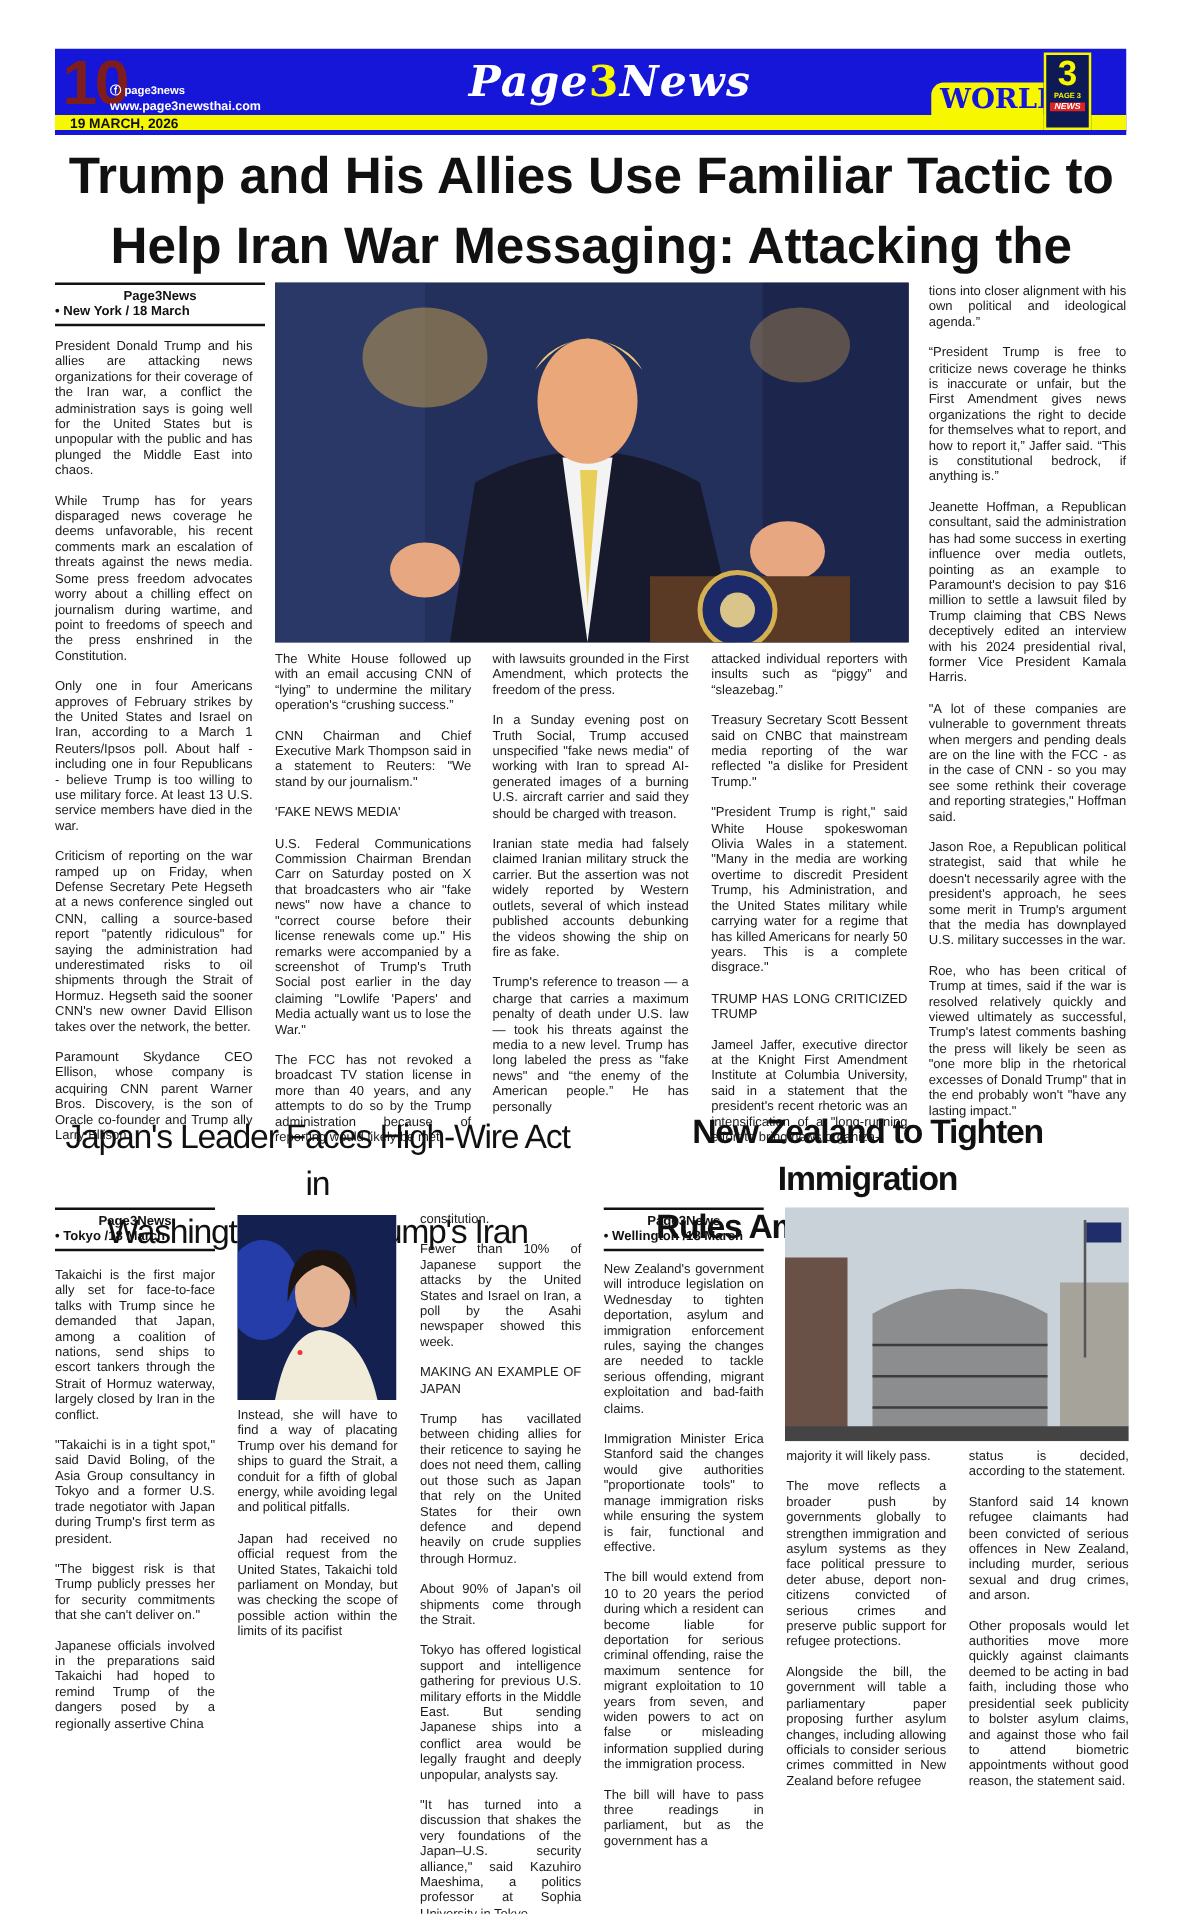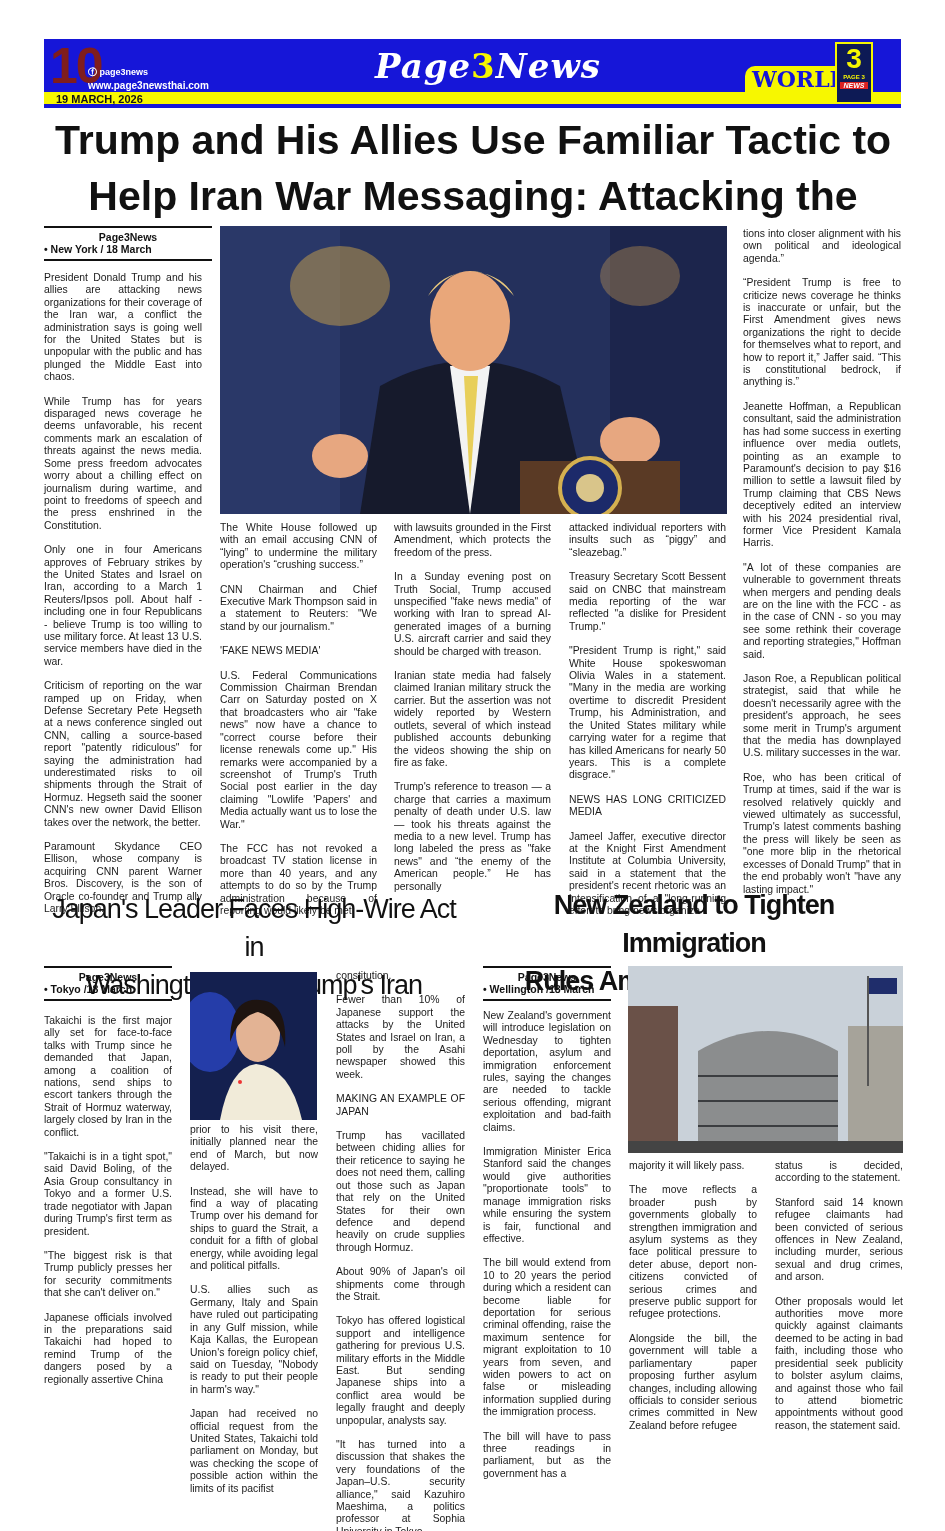--- a/index.html
+++ b/index.html
@@ -103,21 +103,21 @@
   <p>with lawsuits grounded in the First Amendment, which protects the freedom of the press.</p>
   <p>In a Sunday evening post on Truth Social, Trump accused unspecified "fake news media" of working with Iran to spread AI-generated images of a burning U.S. aircraft carrier and said they should be charged with treason.</p>
   <p>Iranian state media had falsely claimed Iranian military struck the carrier. But the assertion was not widely reported by Western outlets, several of which instead published accounts debunking the videos showing the ship on fire as fake.</p>
   <p>Trump's reference to treason — a charge that carries a maximum penalty of death under U.S. law — took his threats against the media to a new level. Trump has long labeled the press as "fake news" and “the enemy of the American people.” He has personally</p>
 </div>
 
 <div class="col" style="left:569px;top:522px;width:157px;">
   <p>attacked individual reporters with insults such as “piggy” and “sleazebag.”</p>
   <p>Treasury Secretary Scott Bessent said on CNBC that mainstream media reporting of the war reflected "a dislike for President Trump."</p>
   <p>"President Trump is right," said White House spokeswoman Olivia Wales in a statement. "Many in the media are working overtime to discredit President Trump, his Administration, and the United States military while carrying water for a regime that has killed Americans for nearly 50 years. This is a complete disgrace."</p>
-  <p>NEWS HAS LONG CRITICIZED MEDIA</p>
+  <p>TRUMP HAS LONG CRITICIZED TRUMP</p>
   <p>Jameel Jaffer, executive director at the Knight First Amendment Institute at Columbia University, said in a statement that the president's recent rhetoric was an intensification of a "long-running effort to bring news organiza-</p>
 </div>
 
 <div class="col" style="left:743px;top:228px;width:158px;">
   <p>tions into closer alignment with his own political and ideological agenda.”</p>
   <p>“President Trump is free to criticize news coverage he thinks is inaccurate or unfair, but the First Amendment gives news organizations the right to decide for themselves what to report, and how to report it,” Jaffer said. “This is constitutional bedrock, if anything is.”</p>
   <p>Jeanette Hoffman, a Republican consultant, said the administration has had some success in exerting influence over media outlets, pointing as an example to Paramount's decision to pay $16 million to settle a lawsuit filed by Trump claiming that CBS News deceptively edited an interview with his 2024 presidential rival, former Vice President Kamala Harris.</p>
   <p>"A lot of these companies are vulnerable to government threats when mergers and pending deals are on the line with the FCC - as in the case of CNN - so you may see some rethink their coverage and reporting strategies," Hoffman said.</p>
   <p>Jason Roe, a Republican political strategist, said that while he doesn't necessarily agree with the president's approach, he sees some merit in Trump's argument that the media has downplayed U.S. military successes in the war.</p>
   <p>Roe, who has been critical of Trump at times, said if the war is resolved relatively quickly and viewed ultimately as successful, Trump's latest comments bashing the press will likely be seen as "one more blip in the rhetorical excesses of Donald Trump" that in the end probably won't "have any lasting impact."</p>
@@ -150,23 +150,21 @@
     <rect width="127" height="148" fill="#14204f"></rect>
     <ellipse cx="20" cy="60" rx="30" ry="40" fill="#2c4ad0" opacity="0.7"></ellipse>
     <path d="M30 148 Q40 95 66 92 Q100 95 112 148 Z" fill="#f1ebd9"></path>
     <ellipse cx="68" cy="62" rx="22" ry="28" fill="#e3b394"></ellipse>
     <path d="M40 70 Q40 25 70 28 Q98 30 95 75 Q88 45 68 40 Q48 45 40 70Z" fill="#1e1410"></path>
     <circle cx="50" cy="110" r="2" fill="#e33"></circle>
   </svg>
 </div>
 
 <div class="col" style="left:190px;top:1124px;width:128px;">
-  <p>prior to his visit there, initially planned near the end of March, but now delayed.</p>
   <p class="gap">Instead, she will have to find a way of placating Trump over his demand for ships to guard the Strait, a conduit for a fifth of global energy, while avoiding legal and political pitfalls.</p>
-  <p class="gap">U.S. allies such as Germany, Italy and Spain have ruled out participating in any Gulf mission, while Kaja Kallas, the European Union's foreign policy chief, said on Tuesday, "Nobody is ready to put their people in harm's way."</p>
   <p class="gap">Japan had received no official request from the United States, Takaichi told parliament on Monday, but was checking the scope of possible action within the limits of its pacifist</p>
 </div>
 
 <div class="col" style="left:336px;top:970px;width:129px;">
   <p>constitution.</p>
   <p class="gap">Fewer than 10% of Japanese support the attacks by the United States and Israel on Iran, a poll by the Asahi newspaper showed this week.</p>
   <p class="gap">MAKING AN EXAMPLE OF JAPAN</p>
   <p class="gap">Trump has vacillated between chiding allies for their reticence to saying he does not need them, calling out those such as Japan that rely on the United States for their own defence and depend heavily on crude supplies through Hormuz.</p>
   <p class="gap">About 90% of Japan's oil shipments come through the Strait.</p>
   <p class="gap">Tokyo has offered logistical support and intelligence gathering for previous U.S. military efforts in the Middle East. But sending Japanese ships into a conflict area would be legally fraught and deeply unpopular, analysts say.</p>

